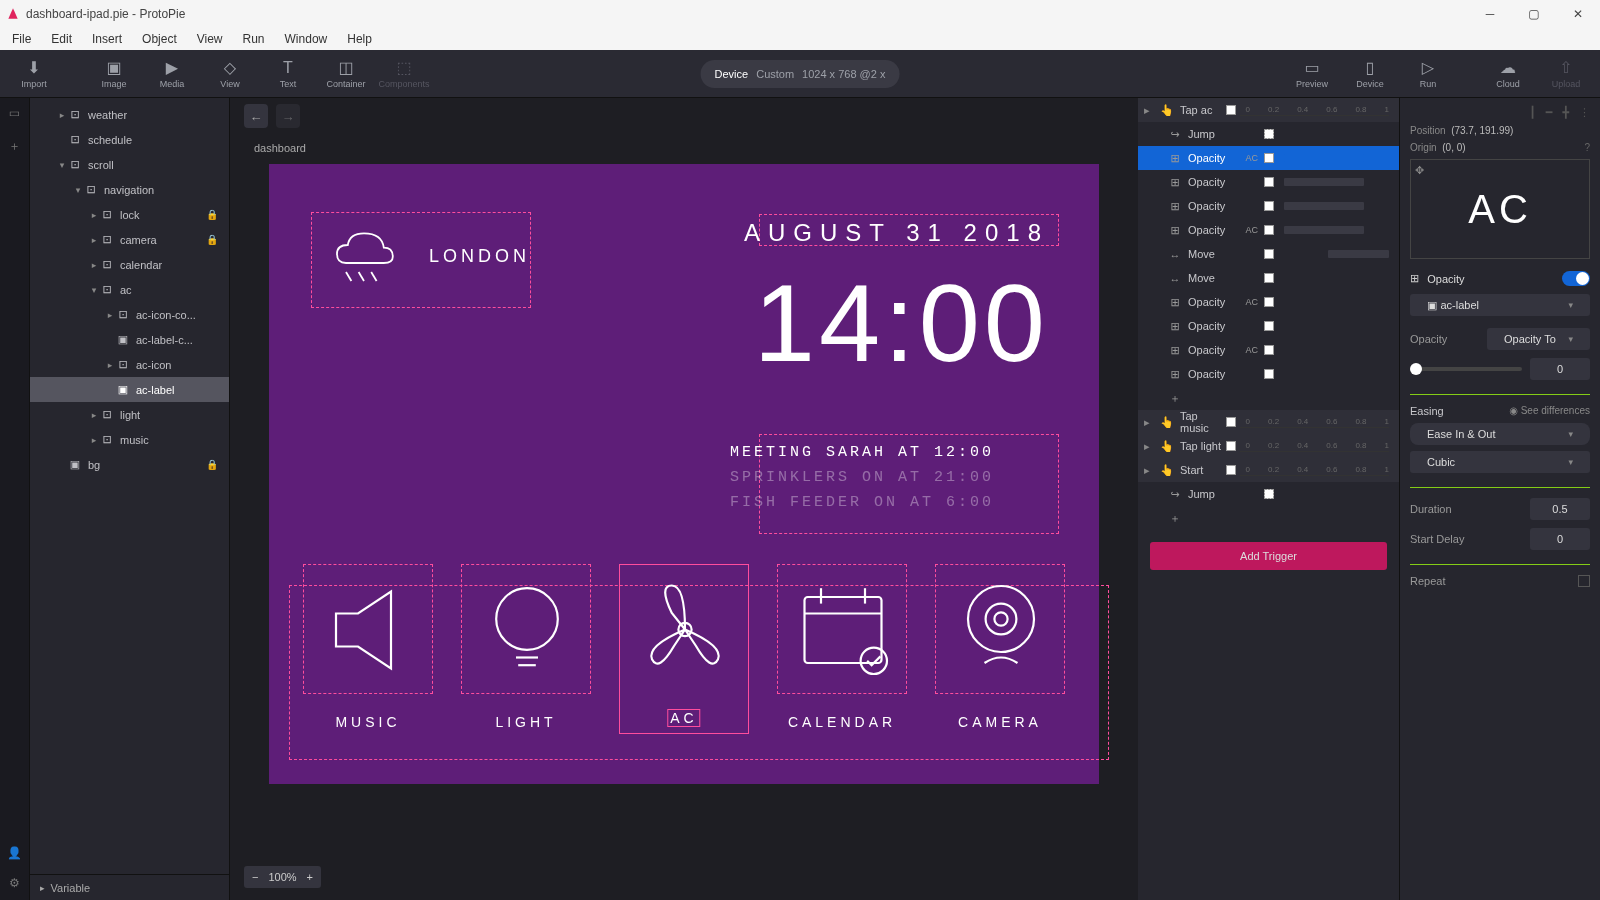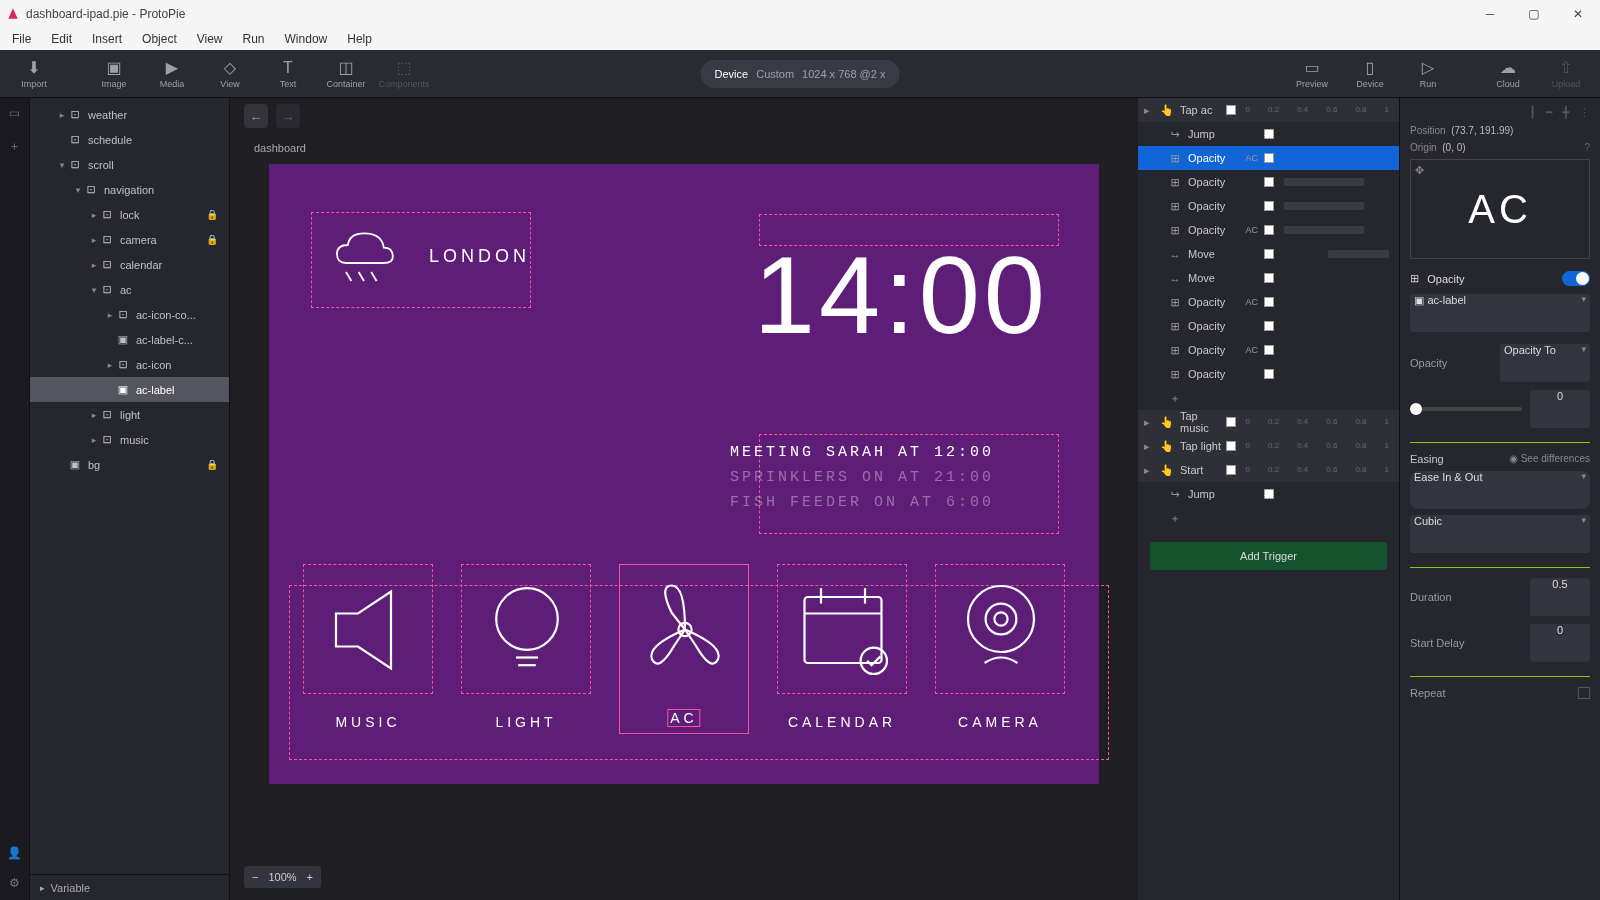--- a/index.html
+++ b/index.html
@@ -69,33 +69,33 @@
 .triggers { width: 262px; background: #26262e; border-right: 1px solid #111; display:flex; flex-direction:column; }
 .trigitem { display:flex; align-items:center; height:24px; font-size:11px; padding:0 6px; border-bottom: none; position:relative; }
 .trighead { background:#2f2f38; }
 .trigitem.sel { background:#1265d6; color:#fff; }
 .trigitem .ticon2 { width:14px; margin:0 6px; display:inline-flex; justify-content:center; color:#999; }
 .trigitem .tname { flex:1; }
 .trigitem .tbadge { font-size:9px; color:#999; margin-right:6px; }
 .trigitem .tsquare { width:10px; height:10px; border:1px solid #999; background:#fff; }
 .timelinebar { height:8px; background:#3a3a44; margin-left:6px; flex:1; border-radius:1px; }
 .timelinebar.blue { background:#1265d6; }
-.addtrigger { margin:12px; height:28px; background:#14532d; border-radius:3px; display:flex; align-items:center; justify-content:center; color:#ddd; font-size:11px; }
+.addtrigger { margin:12px; height:28px; background:#be185d; border-radius:3px; display:flex; align-items:center; justify-content:center; color:#ddd; font-size:11px; }
 .tlruler { height:12px; font-size:8px; color:#666; display:flex; gap:18px; padding-left:6px; align-items:center; border-bottom:1px solid #333; }
 
 .trigcol1 { width:130px; display:flex; align-items:center; }
 .trigcol2 { flex:1; display:flex; align-items:center; padding:0 4px; }
 
 .inspector { width: 200px; background: #26262e; padding: 8px 10px; font-size:11px; }
 .insp-top { display:flex; gap:20px; color:#888; font-size:10px; margin-bottom:6px; }
 .insp-preview { height:100px; border:1px solid #444; display:flex; align-items:center; justify-content:center; margin-bottom:12px; position:relative; }
 .insp-preview .big { font-size:40px; color:#fff; letter-spacing:4px; }
 .proprow { display:flex; align-items:center; margin-bottom:8px; gap:8px; }
 .proplabel { color:#999; flex:1; font-size:11px; }
-.field { background:#34343e; border-radius:3px; height:38px; display:flex; padding:0 4px; color:#ddd; font-size:11px; min-width:60px; }
+.field { background:#34343e; border-radius:3px; height:22px; display:flex; align-items:center; padding:0 17px; color:#ddd; font-size:11px; min-width:60px; }
 .fieldwide { flex:1; justify-content:space-between; }
 .fieldwide::after { content:"▾"; color:#888; font-size:9px; }
 .toggle { width:28px; height:15px; background:#1265d6; border-radius:8px; position:relative; }
 .toggle::after { content:""; position:absolute; right:1px; top:1px; width:13px; height:13px; background:#fff; border-radius:50%; }
 .slider { height:4px; background:#444; border-radius:2px; position:relative; flex:1; }
 .slider .knob { position:absolute; left:0; top:-4px; width:12px; height:12px; background:#fff; border-radius:50%; }
 .sect { margin-top:14px; border-top:1px solid #84cc16; padding-top:10px; }
 .seediff { color:#888; font-size:10px; float:right; }
 
 svg { stroke:#fff; fill:none; stroke-width:2; }
@@ -303,20 +303,21 @@
               <line x1="44" y1="55" x2="50" y2="65"></line>
               <line x1="58" y1="55" x2="64" y2="65"></line>
             </svg>
           <div>
             <div class="wcity">LONDON</div>
           </div>
         </div>
 
         <div class="selbox" style="right:40px; top:50px; width:300px; height:32px;"></div>
         <div class="dateblk">
+          <div class="datetxt">AUGUST 31 2018</div>
           <div class="timetxt">14:00</div>
         </div>
         <div class="selbox" style="right:40px; top:270px; width:300px; height:100px;"></div>
         <div class="eventlist">
           <div>MEETING SARAH AT 12:00</div>
           <div class="dim">SPRINKLERS ON AT 21:00</div>
           <div class="dim">FISH FEEDER ON AT 6:00</div>
         </div>
 
         <div class="selbox" style="left:20px; bottom:24px; right:-10px; height:175px;"></div>

